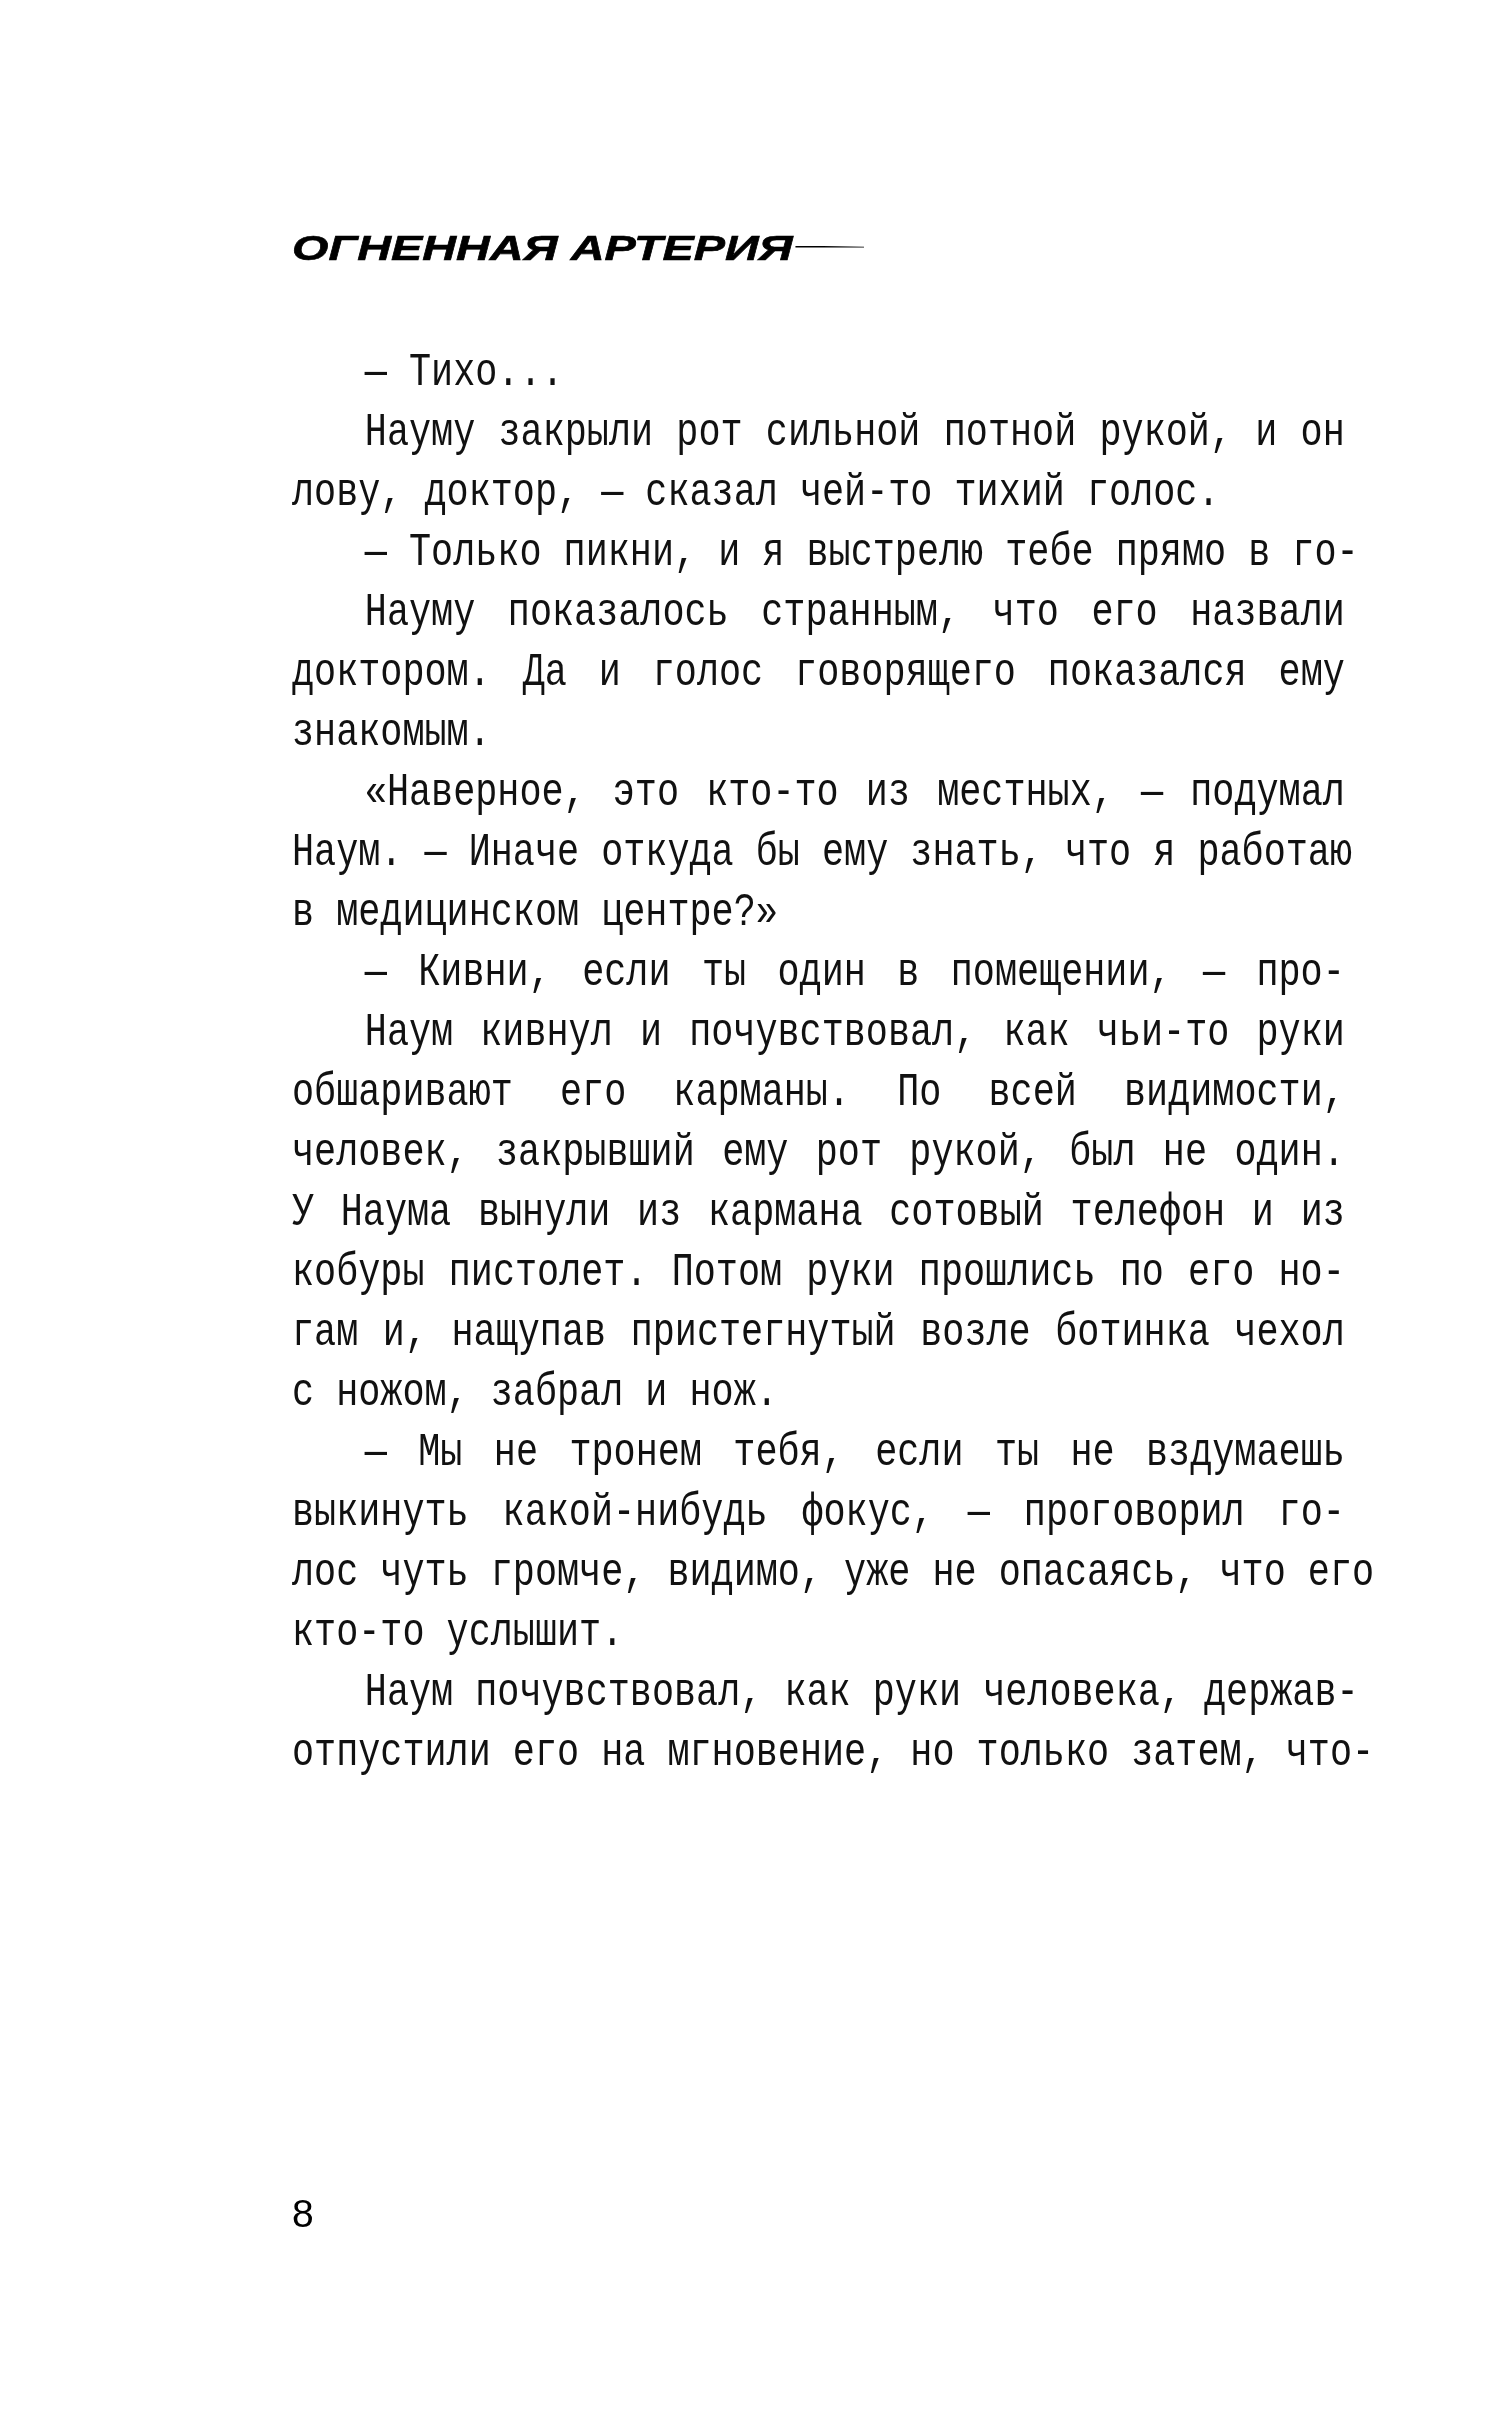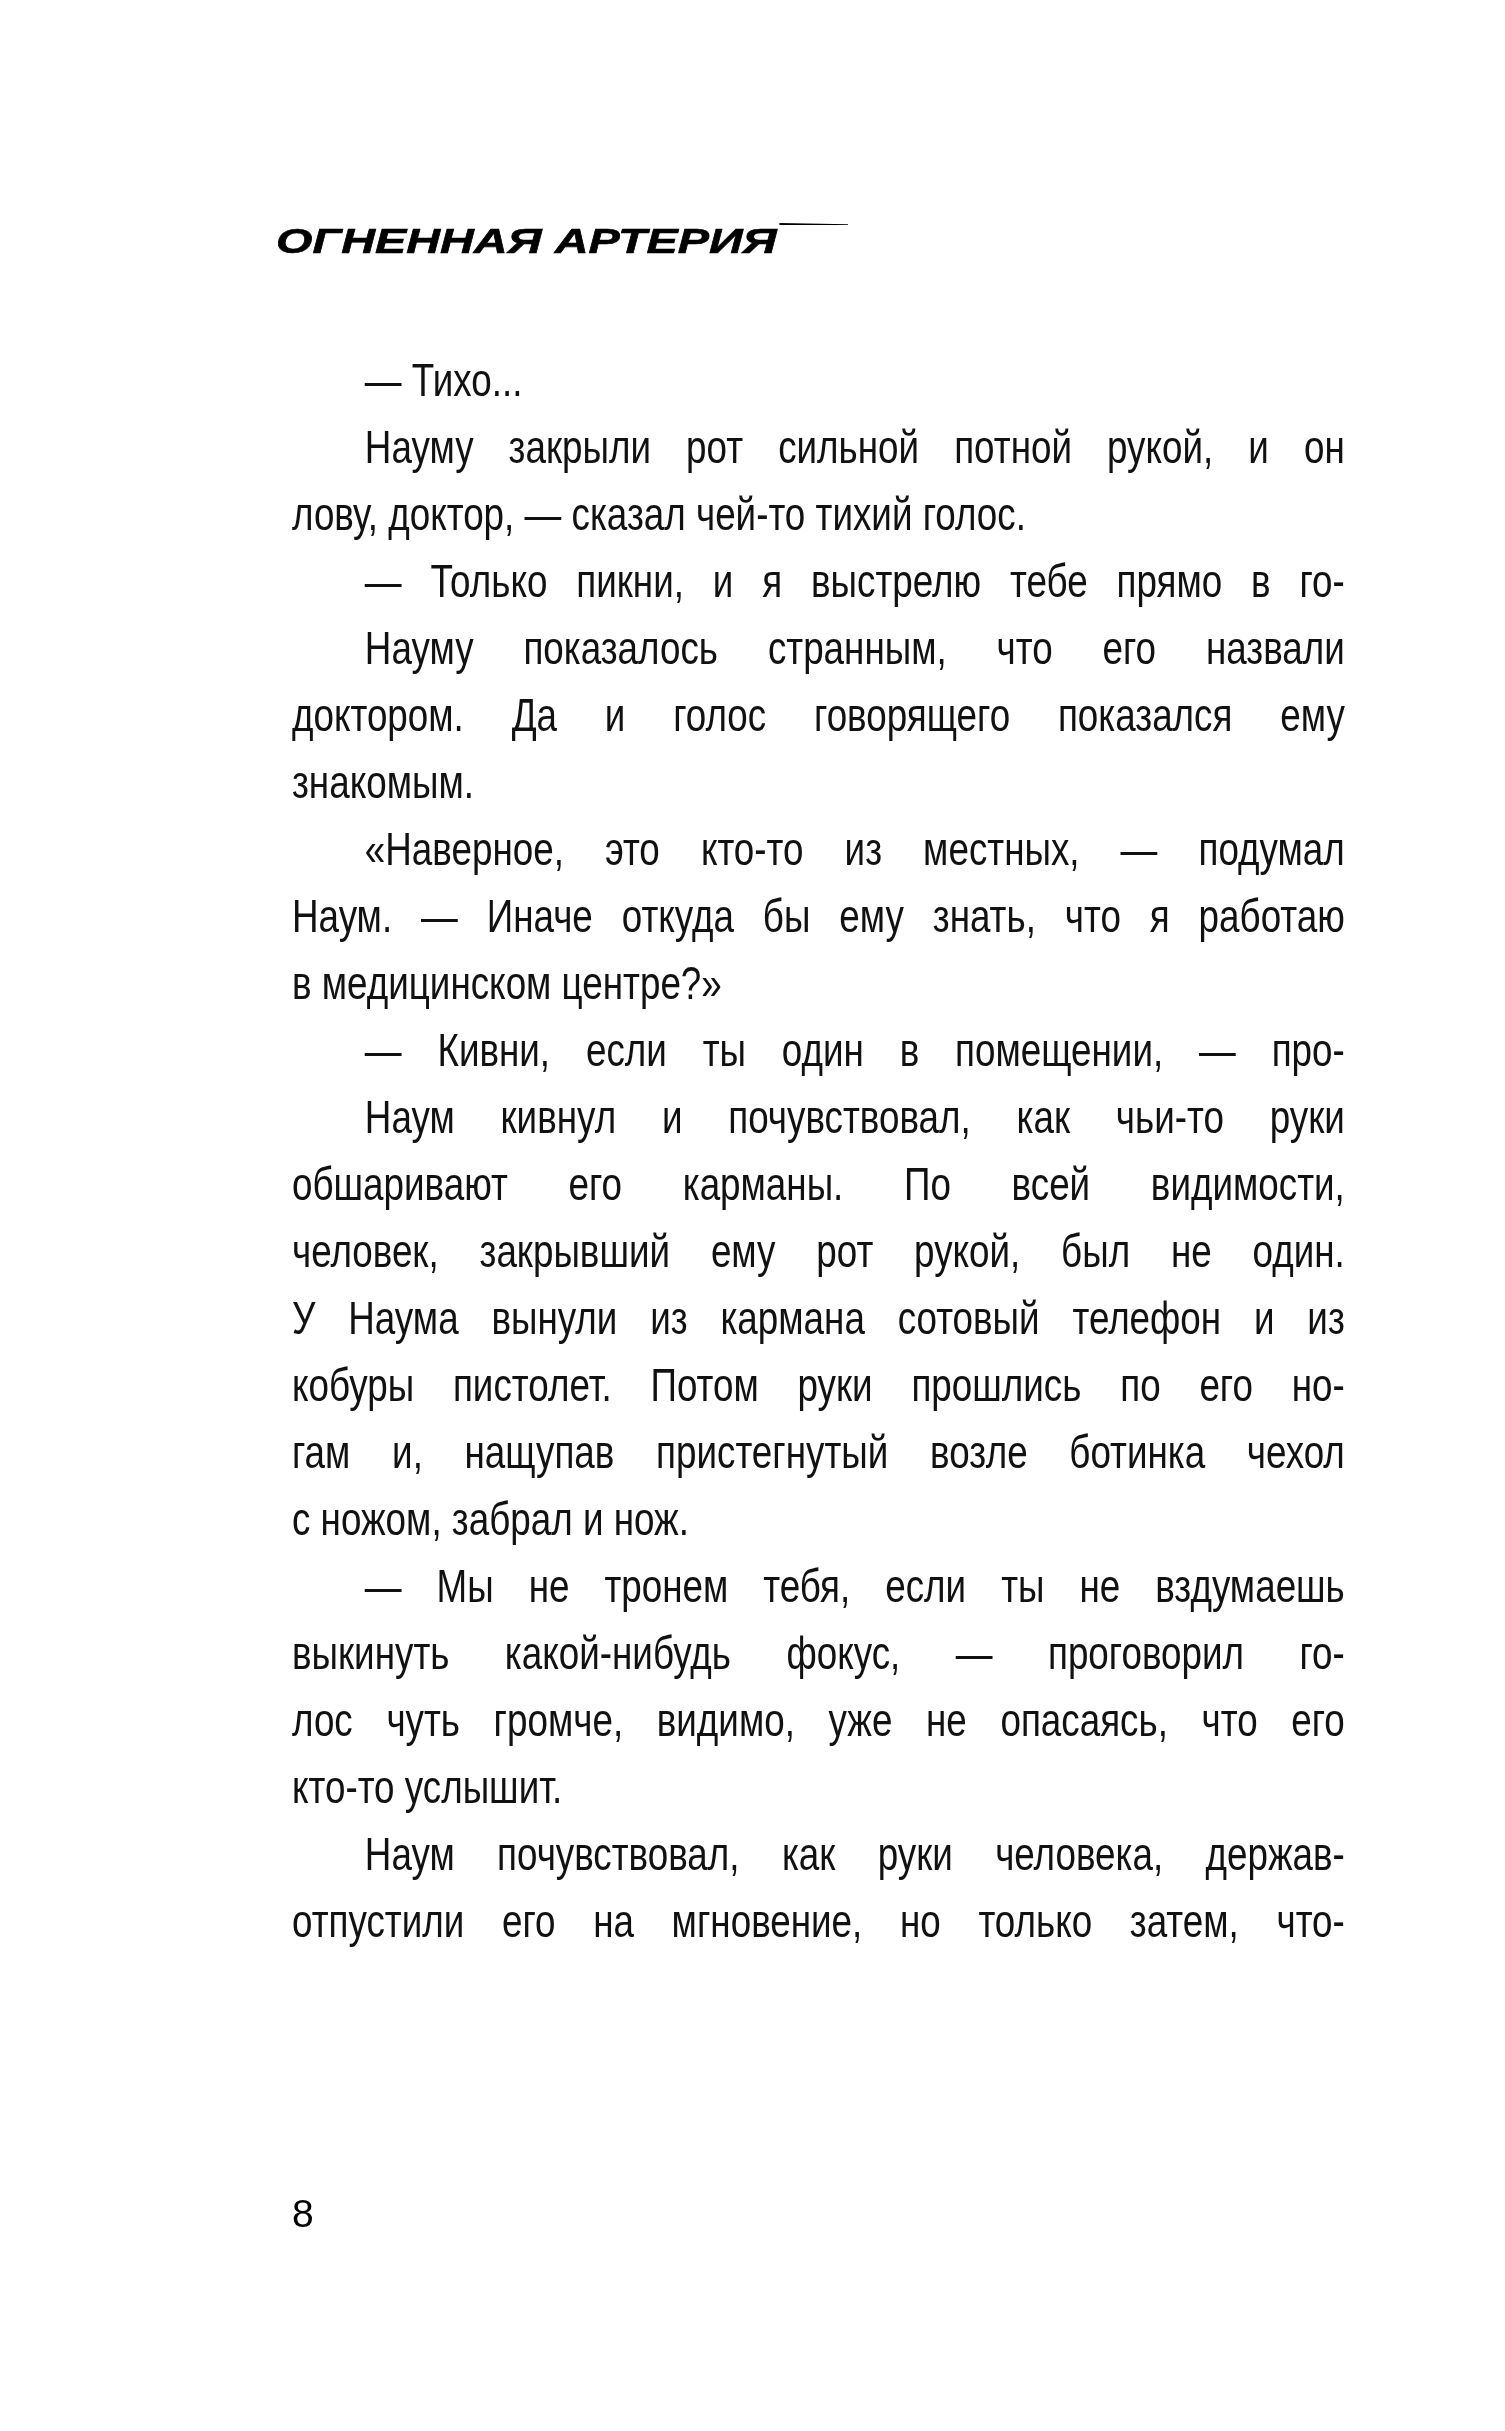--- a/index.html
+++ b/index.html
@@ -9,25 +9,25 @@
     }
     body {
       width: 1506px;
       height: 2432px;
       position: relative;
       overflow: hidden;
       color: #111111;
     }
     .running-head {
       position: absolute;
-      left: 276px;
+      left: 292px;
       top: 223px;
       height: 49px;
       display: flex;
-      align-items: flex-start;
+      align-items: center;
     }
     .running-head-title {
       font-family: "Liberation Sans", sans-serif;
       font-weight: 900;
       font-style: italic;
       font-size: 35px;
       letter-spacing: 0px;
       color: #000;
       line-height: 1;
       transform: scaleX(1.0);
@@ -45,25 +45,24 @@
     }
     .text-block {
       position: absolute;
       left: 292px;
       top: 343px;
       width: 1053px;
     }
     .line {
       height: 60px;
       line-height: 60px;
-      font-family: Liberation Sans, sans-serif;
+      font-family: Liberation Mono, monospace;
       font-size: 46px;
       white-space: nowrap;
       position: relative;
-      margin-top: 7px;
     }
     .line-inner {
       display: inline-block;
       transform-origin: left center;
     }
     .line.justify .line-inner {
       width: 100%;
       text-align: justify;
       text-align-last: justify;
     }

